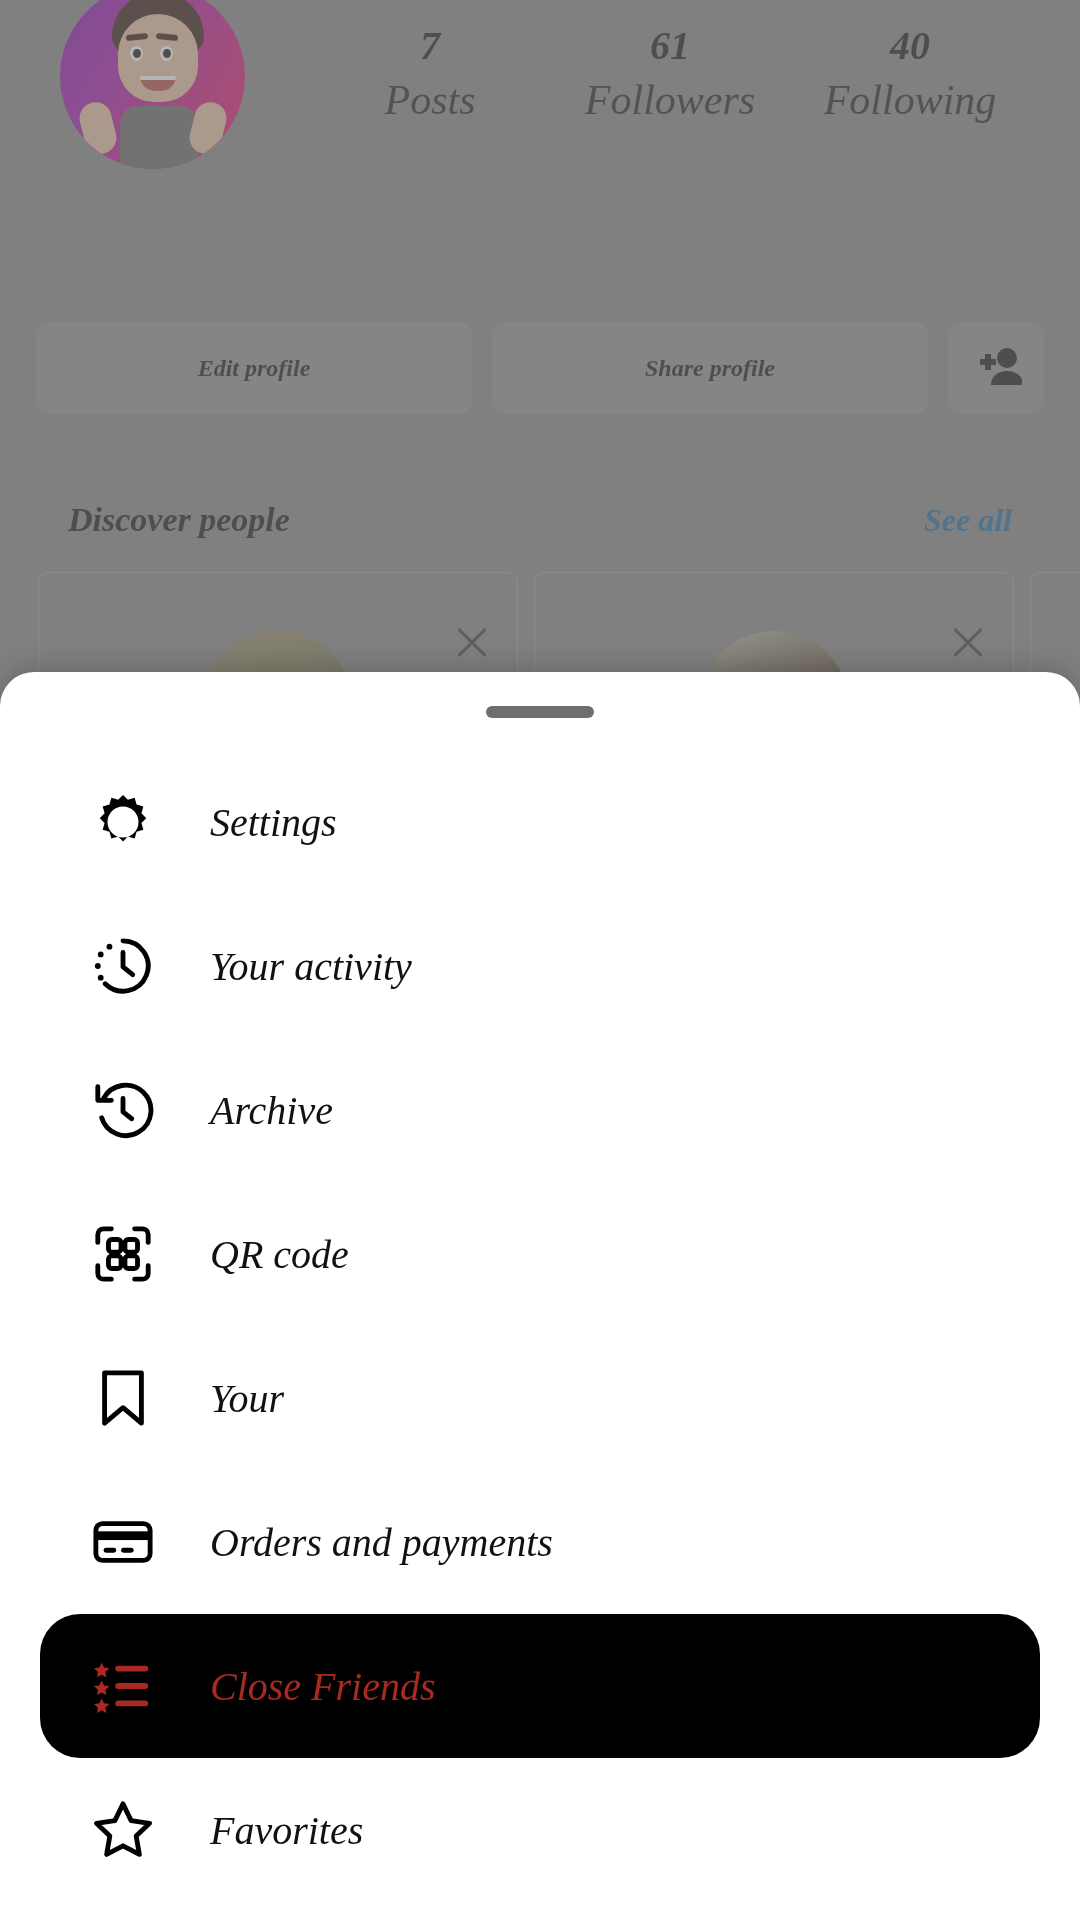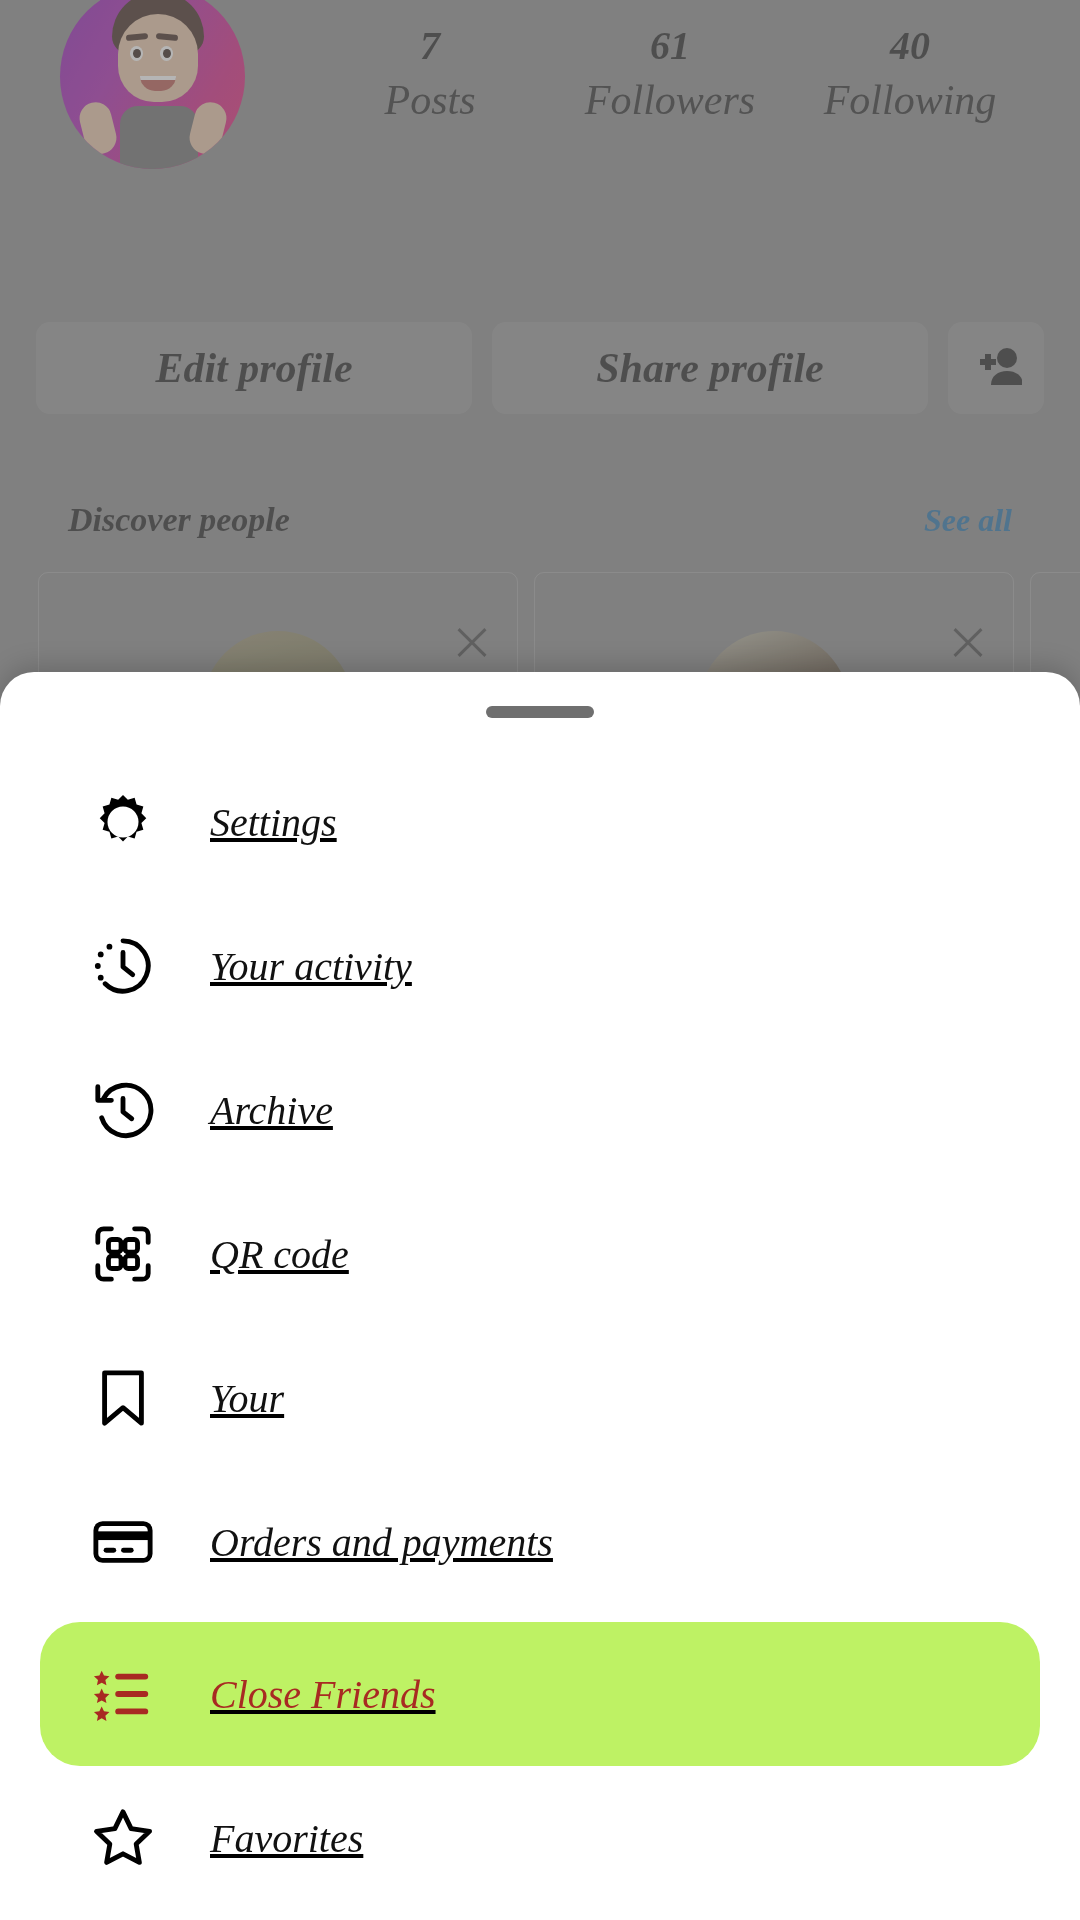--- a/index.html
+++ b/index.html
@@ -75,21 +75,21 @@
   .stat-label { font-size:42px; color:#262626; margin-top:8px; }
 
   .action-row {
     position:absolute; left:0; top:318px; width:1080px; height:100px;
     display:flex; align-items:center; gap:20px; padding:0 36px;
   }
   .action-btn {
     flex:1; height:92px; border-radius:14px;
     background:rgba(255,255,255,0.10);
     display:flex; align-items:center; justify-content:center;
-    font-size:42px; font-weight:bold; color:#1c1c1c;
+    font-size:24px; font-weight:bold; color:#1c1c1c;
   }
   .icon-btn {
     width:96px; height:92px; border-radius:14px;
     background:rgba(255,255,255,0.10);
     display:flex; align-items:center; justify-content:center;
   }
 
   .discover-row {
     position:absolute; left:0; top:480px; width:1080px; height:80px;
     display:flex; align-items:center; justify-content:space-between;
@@ -138,23 +138,22 @@
     width:108px; height:12px; border-radius:6px; background:#6f6f6f;
   }
   .menu { position:absolute; left:0; top:78px; width:1080px; }
   .menu-item {
     position:relative;
     height:144px;
     display:flex; align-items:center;
     padding-left:48px;
     margin:0 40px 0 40px;
     border-radius:40px;
-    text-decoration:underline;
-  }
-  .menu-item.highlight { background:#bef264;margin-top:8px; }
+  }
+  .menu-item.highlight { background:#000000; }
   .mi-icon {
     width:70px; height:70px; flex:0 0 auto;
     display:flex; align-items:center; justify-content:center;
     color:#000;
   }
   .menu-item.highlight .mi-icon { color:#a82a22; }
   .mi-label {
     margin-left:52px; font-size:40px; color:#111;
     font-weight:normal;
   }

